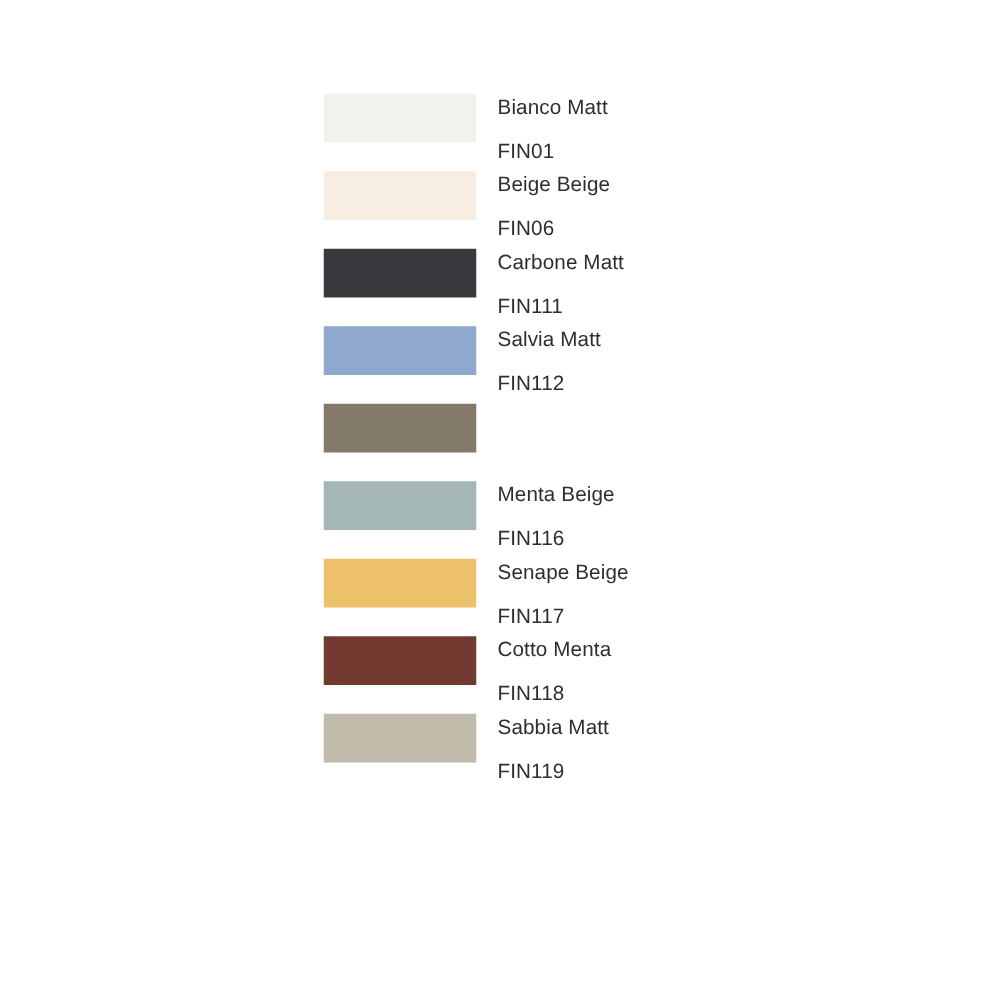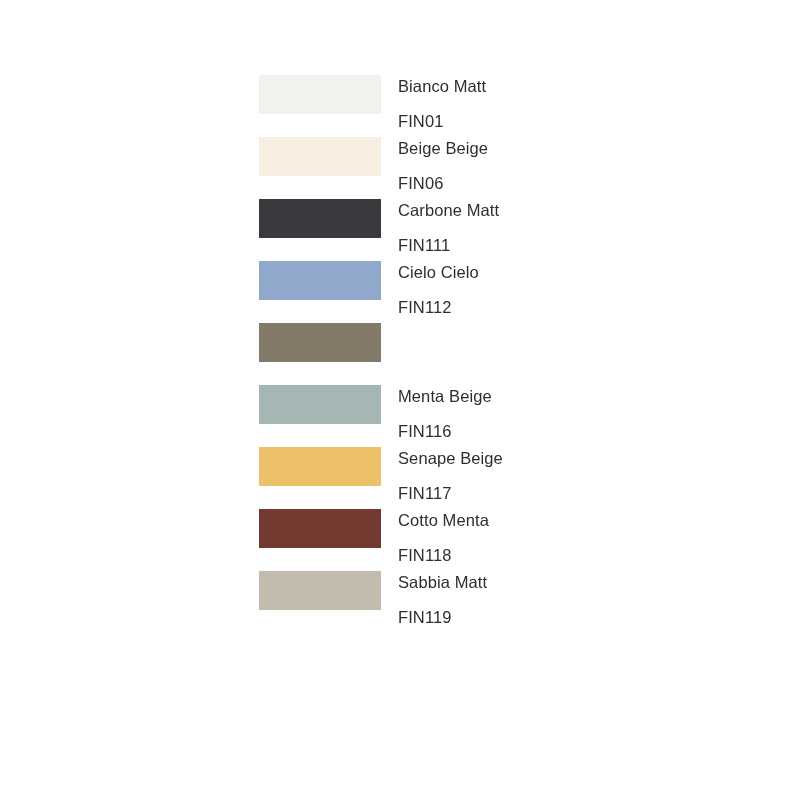--- a/index.html
+++ b/index.html
@@ -81,21 +81,21 @@
     <div class="legend-row">
       <span class="swatch" style="background-color: rgb(58, 58, 62);"></span>
       <div class="labels">
         <div class="swatch-name">Carbone Matt</div>
         <div class="swatch-code">FIN111</div>
       </div>
     </div>
     <div class="legend-row">
       <span class="swatch" style="background-color: rgb(145, 168, 205);"></span>
       <div class="labels">
-        <div class="swatch-name">Cielo Cielo</div>
+        <div class="swatch-name">Salvia Matt</div>
         <div class="swatch-code">FIN112</div>
       </div>
     </div>
     <div class="legend-row">
       <span class="swatch" style="background-color: rgb(131, 122, 105);"></span>
     </div>
     <div class="legend-row">
       <span class="swatch" style="background-color: rgb(165, 183, 180);"></span>
       <div class="labels">
         <div class="swatch-name">Menta Beige</div>

